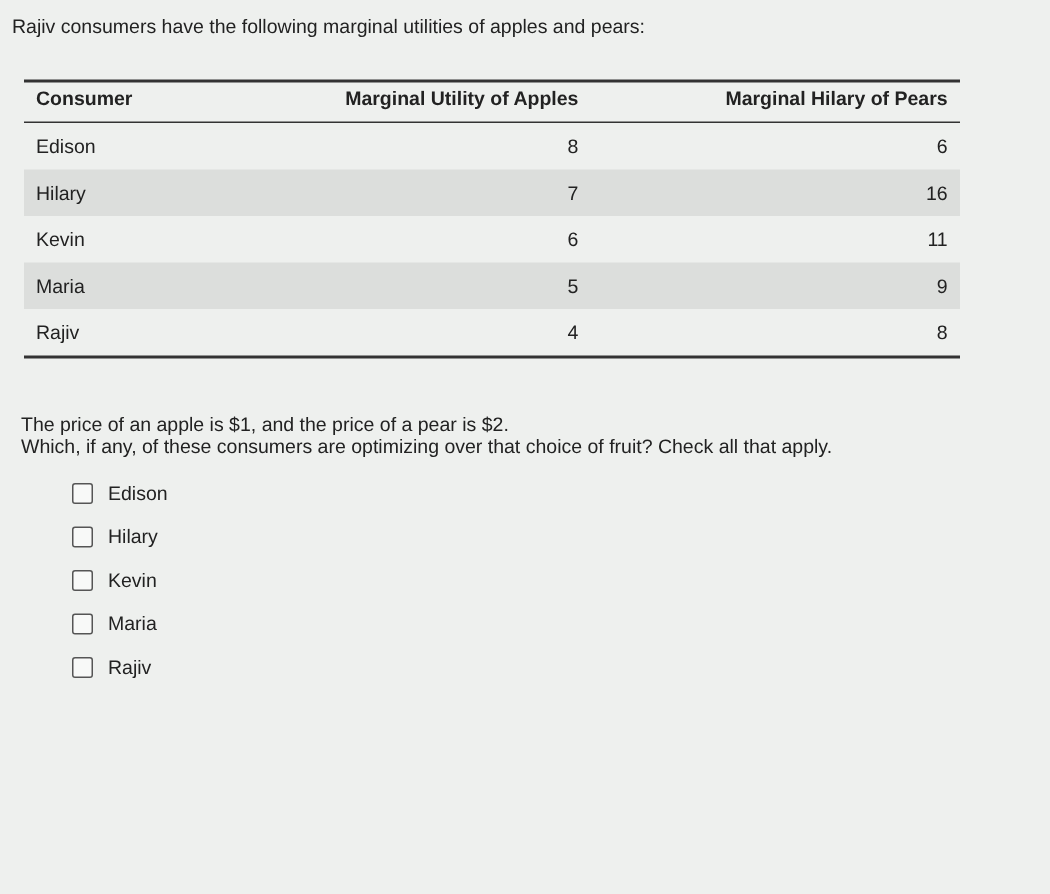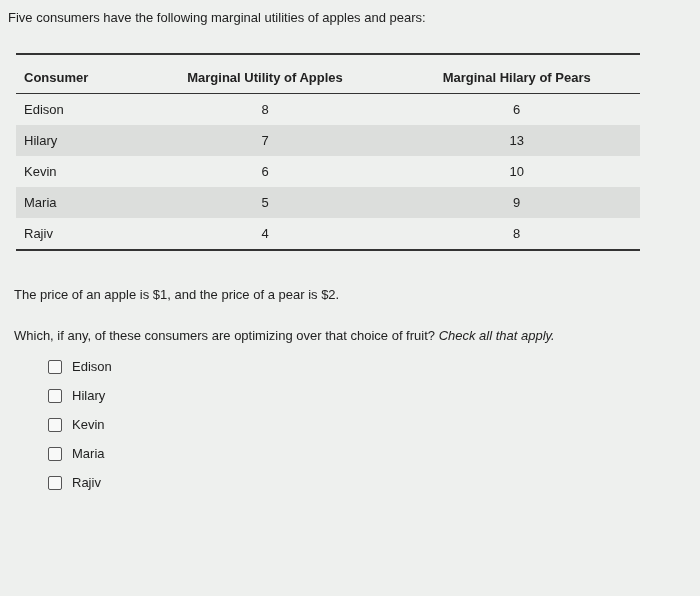--- a/index.html
+++ b/index.html
@@ -17,69 +17,69 @@
   .table-wrap { width: 92%; margin-left: 8px; margin-bottom: 36px; }
   table {
     width: 100%;
     border-collapse: collapse;
     border-top: 2px solid #333;
     border-bottom: 2px solid #333;
   }
   thead th {
     text-align: left;
     font-weight: bold;
-    padding: 15px 8px 8px 8px;
+    padding: 3px 8px 8px 8px;
     border-bottom: 1.5px solid #333;
   }
-  thead th.center, tbody td.center { text-align: center; }
+  thead th.center, tbody td.center { text-align: right; }
   tbody td { padding: 8px 8px; }
   tbody tr.alt { background: #dcdedc; }
-  .price-text { margin-left: 6px; margin-bottom: 26px; }
+  .price-text { margin-left: 6px; }
   .question { margin-left: 6px; margin-bottom: 16px; }
-  .italic { font-style: italic; }
+  .italic { }
   .options { margin-left: 40px; }
   .opt-row { display: flex; align-items: center; margin-bottom: 14px; font-size: 13px; }
   .checkbox {
     width: 14px; height: 14px;
     border: 1.5px solid #555;
     border-radius: 2px;
     background: #f8f9f8;
     margin-right: 10px;
     flex-shrink: 0;
   }
 </style>
 </head>
 <body>
 
-<div class="intro">Five consumers have the following marginal utilities of apples and pears:</div>
+<div class="intro">Rajiv consumers have the following marginal utilities of apples and pears:</div>
 
 <div class="table-wrap">
   <table>
     <thead>
       <tr>
         <th>Consumer</th>
         <th class="center">Marginal Utility of Apples</th>
         <th class="center">Marginal Hilary of Pears</th>
       </tr>
     </thead>
     <tbody>
       <tr>
         <td>Edison</td>
         <td class="center">8</td>
         <td class="center">6</td>
       </tr>
       <tr class="alt">
         <td>Hilary</td>
         <td class="center">7</td>
-        <td class="center">13</td>
+        <td class="center">16</td>
       </tr>
       <tr>
         <td>Kevin</td>
         <td class="center">6</td>
-        <td class="center">10</td>
+        <td class="center">11</td>
       </tr>
       <tr class="alt">
         <td>Maria</td>
         <td class="center">5</td>
         <td class="center">9</td>
       </tr>
       <tr>
         <td>Rajiv</td>
         <td class="center">4</td>
         <td class="center">8</td>

